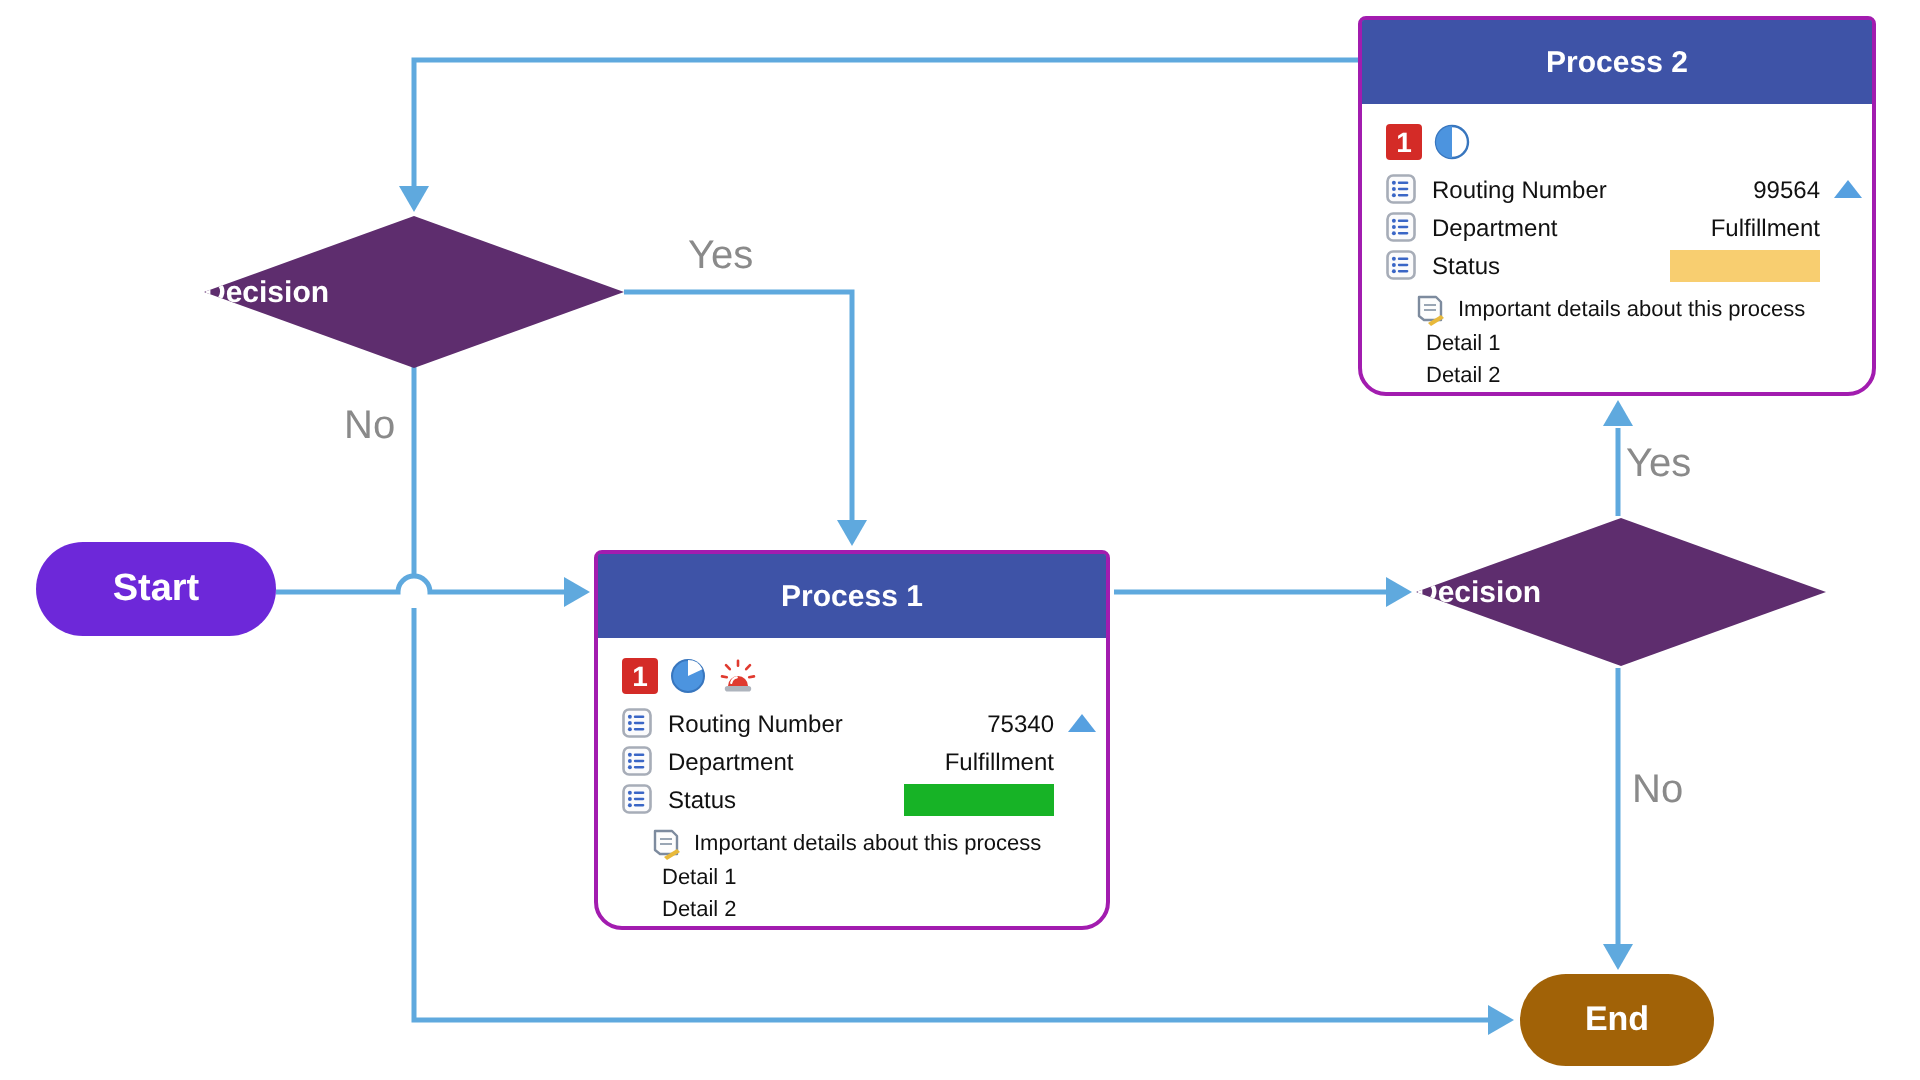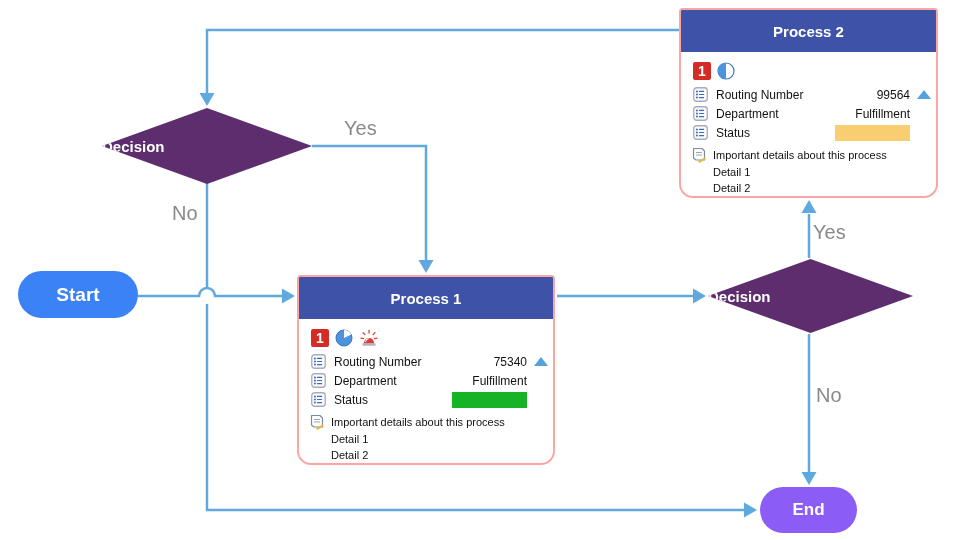--- a/index.html
+++ b/index.html
@@ -24,38 +24,38 @@
   .diamond-left{left:102px;top:108px;width:210px;height:76px;}
   .diamond-right{left:708px;top:259px;width:205px;height:74px;}
 
   .branch-label{position:absolute;z-index:2;color:#8A8A8A;font-size:20px;}
   .lbl-yes-left{left:344px;top:117px;}
   .lbl-no-left{left:172px;top:202px;}
   .lbl-yes-right{left:813px;top:221px;}
   .lbl-no-right{left:816px;top:384px;}
 
   
-  .card{background:#fff;border:2px solid #fca5a5;border-radius:4px 4px 14px 14px;}
+  .card{background:#fff;border:2px solid #a21caf;border-radius:4px 4px 14px 14px;}
   .card-p1{left:297px;top:275px;width:258px;height:190px;}
   .card-p2{left:679px;top:8px;width:259px;height:190px;}
   .card-header{height:42px;display:flex;align-items:center;justify-content:center;
     background:#3E53A7;color:#fff;font-weight:bold;font-size:15px;border-radius:1px 1px 0 0;}
   .card-body{padding-top:9px;}
   .icons-row{display:flex;align-items:center;gap:6px;padding:0 0 5px 12px;height:19px;}
   .badge{width:18px;height:18px;background:#D42B27;border-radius:2px;color:#fff;font-weight:bold;
     font-size:14px;display:flex;align-items:center;justify-content:center;}
   .field-row{display:flex;align-items:center;height:19px;padding:0 26px 0 12px;position:relative;
     font-size:12px;color:#111;}
   .field-icon{width:15px;height:15px;flex:0 0 15px;display:flex;}
   .field-label{margin-left:8px;flex:1;white-space:nowrap;}
   .field-value{white-space:nowrap;}
   .tri-up{position:absolute;right:5px;top:5px;width:0;height:0;
     border-left:7px solid transparent;border-right:7px solid transparent;border-bottom:9px solid #56A0E0;}
   .status-bar{width:75px;height:16px;background:#ccc;}
-  .note-row{display:flex;align-items:flex-start;padding:5px 8px 0 10px;font-size:11px;color:#111;}
+  .note-row{display:flex;align-items:flex-start;padding:5px 8px 0 26px;font-size:11px;color:#111;}
   .note-icon{width:16px;height:17px;flex:0 0 16px;margin-right:6px;display:flex;}
   .note-title{white-space:nowrap;padding-top:2px;}
   .note-detail{padding-left:32px;font-size:11px;color:#111;line-height:16px;}
 </style>
 </head>
 <body>
 
 <div class="canvas">
 
   <svg class="wires" width="960" height="540">
@@ -79,24 +79,24 @@
 
     <path class="wire" d="M809 334 V472"></path>
     <polygon class="arrowhead" points="809,485 801.5,472 816.5,472"></polygon>
   </svg>
 
   <div class="branch-label lbl-yes-left">Yes</div>
   <div class="branch-label lbl-no-left">No</div>
   <div class="branch-label lbl-yes-right">Yes</div>
   <div class="branch-label lbl-no-right">No</div>
 
-  <div class="node pill pill-start" style="background-color: #3b82f6;">
+  <div class="node pill pill-start" style="background-color: #6d28d9;">
     <span>Start</span>
   </div>
-  <div class="node pill pill-end" style="background-color: #8b5cf6;">
+  <div class="node pill pill-end" style="background-color: #a16207;">
     <span>End</span>
   </div>
 
   <div class="node diamond diamond-left" style="background-color: rgb(94, 45, 110);">
     <span>Decision</span>
   </div>
   <div class="node diamond diamond-right" style="background-color: rgb(94, 45, 110);">
     <span>Decision</span>
   </div>
 

